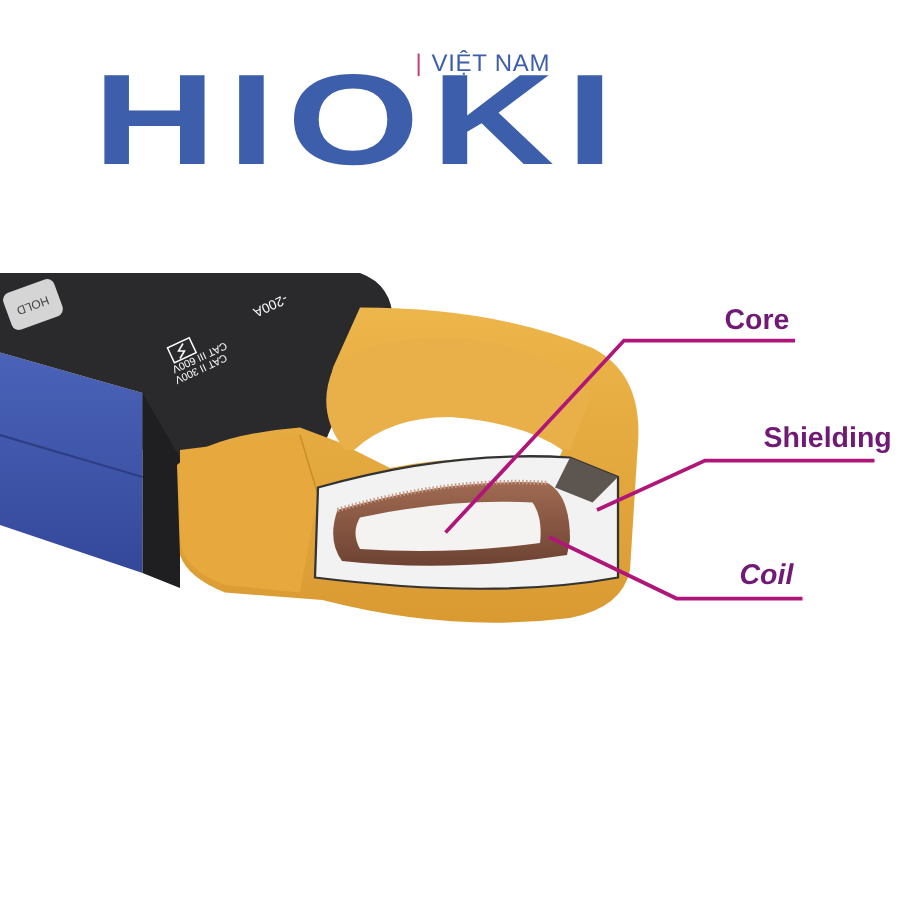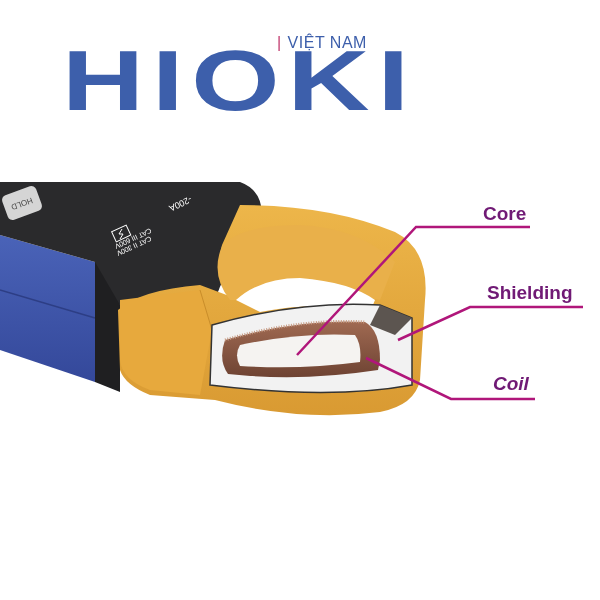--- a/index.html
+++ b/index.html
@@ -82,14 +82,14 @@
   </g>
 
   <g stroke="#b0167a" stroke-width="2.5" fill="none">
     <polyline points="297,355 416,227 530,227"></polyline>
     <polyline points="398,340 470,307 583,307"></polyline>
     <polyline points="366,358 451,399 535,399"></polyline>
   </g>
 </svg>
 
 <div class="label" style="left:483px;top:203px;">Core</div>
-<div class="label" style="left:487px;top:282px;">Shielding</div>
+<div class="label" style="left:509px;top:282px;">Shielding</div>
 <div class="label" style="left:493px;top:373px;font-style:italic;">Coil</div>
 
 </body></html>

